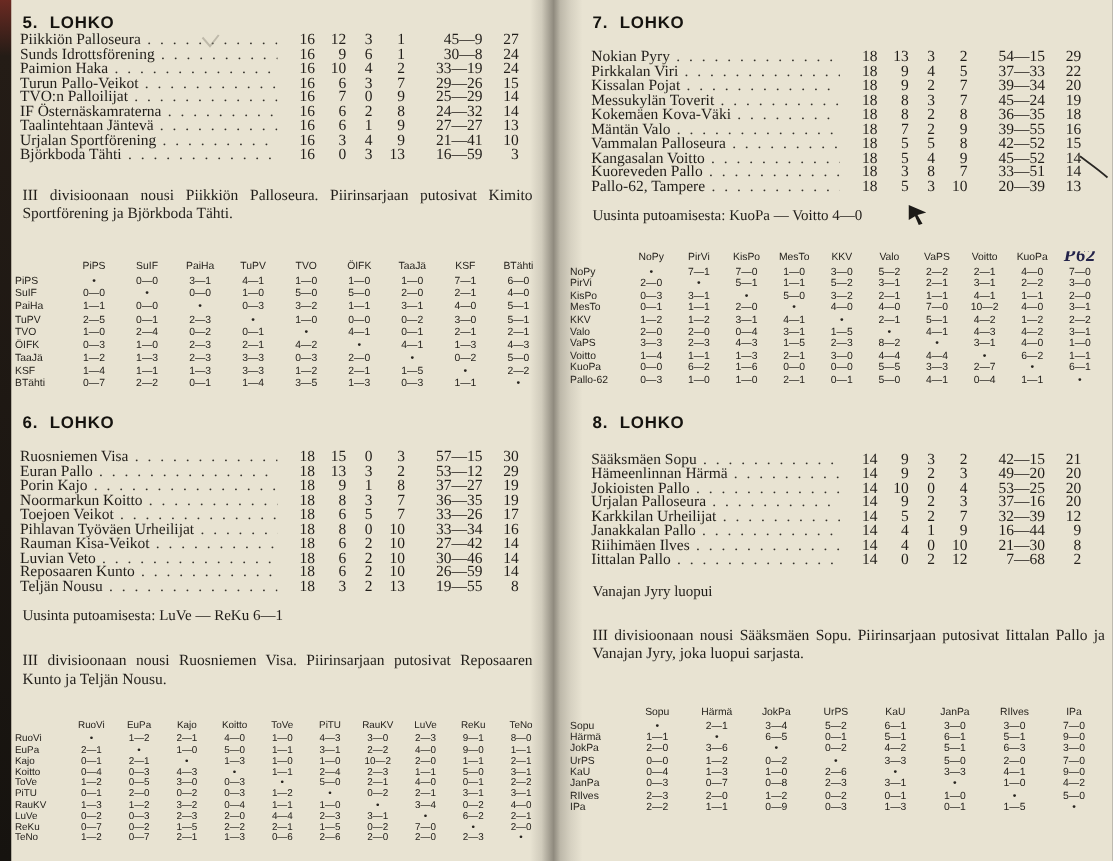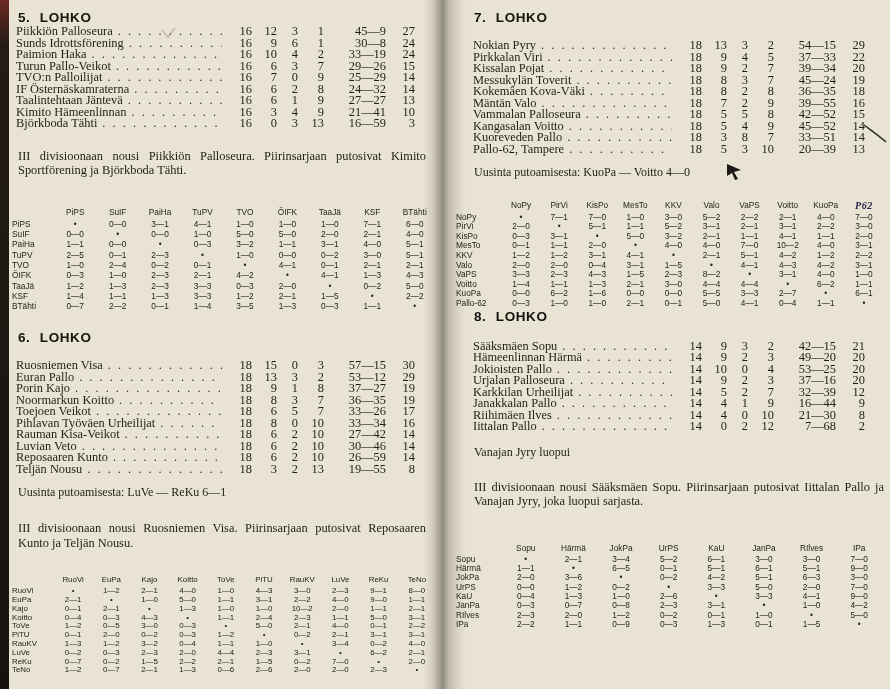--- a/index.html
+++ b/index.html
@@ -37,21 +37,21 @@
   table.matrix td{padding:0;text-align:center;white-space:nowrap;overflow:hidden;}
   table.matrix td.ml{text-align:left;}
   .m5{width:424px;margin-left:-3px;font-size:8.3px;line-height:10.3px;}
   .m6{width:424px;margin-left:-3px;font-size:7.9px;line-height:8.8px;}
   .m7{width:427px;font-size:8.3px;line-height:9.6px;}
   .m8{width:427px;font-size:8.3px;line-height:9.3px;}
   .matrix td:first-child{width:42px;}
   .m7 td:first-child,.m8 td:first-child{width:46px;}
   .matrix tr:first-child td{padding-bottom:2px;}
   td.hand{font-family:"Liberation Serif",serif;font-style:italic;font-weight:bold;
-        font-size:10px;color:#23234a;letter-spacing:.5px;}
+        font-size:15px;color:#23234a;letter-spacing:.5px;}
   .ink-mark{position:absolute;pointer-events:none;}
 </style>
 </head>
 <body>
 
 <div class="book">
   <div class="page page-left">
 
     <section>
       <h2 class="lohko-heading">5. LOHKO</h2>
@@ -120,21 +120,21 @@
             <span class="tm">Taalintehtaan Jäntevä</span>
             <span class="dots"></span>
             <span class="n g">16</span>
             <span class="n w">6</span>
             <span class="n d">1</span>
             <span class="n l">9</span>
             <span class="n gl">27—27</span>
             <span class="n p">13</span>
           </div>
           <div class="srow">
-            <span class="tm">Kimito Hämeenlinnan</span>
+            <span class="tm">Urjalan Sportförening</span>
             <span class="dots"></span>
             <span class="n g">16</span>
             <span class="n w">3</span>
             <span class="n d">4</span>
             <span class="n l">9</span>
             <span class="n gl">21—41</span>
             <span class="n p">10</span>
           </div>
           <div class="srow">
             <span class="tm">Björkboda Tähti</span>
@@ -780,21 +780,21 @@
               <td class="mc">4—1</td>
               <td class="mc">0—4</td>
               <td class="mc">1—1</td>
               <td class="mc">•</td>
             </tr>
           </tbody>
         </table>
     </section>
 
     <section>
-      <h2 class="lohko-heading" style="margin-left:18px">8. LOHKO</h2>
+      <h2 class="lohko-heading" style="margin-top:21px;margin-left:18px">8. LOHKO</h2>
       <div class="standings" style="margin-top:17px">
           <div class="srow">
             <span class="tm">Sääksmäen Sopu</span>
             <span class="dots"></span>
             <span class="n g">14</span>
             <span class="n w">9</span>
             <span class="n d">3</span>
             <span class="n l">2</span>
             <span class="n gl">42—15</span>
             <span class="n p">21</span>

